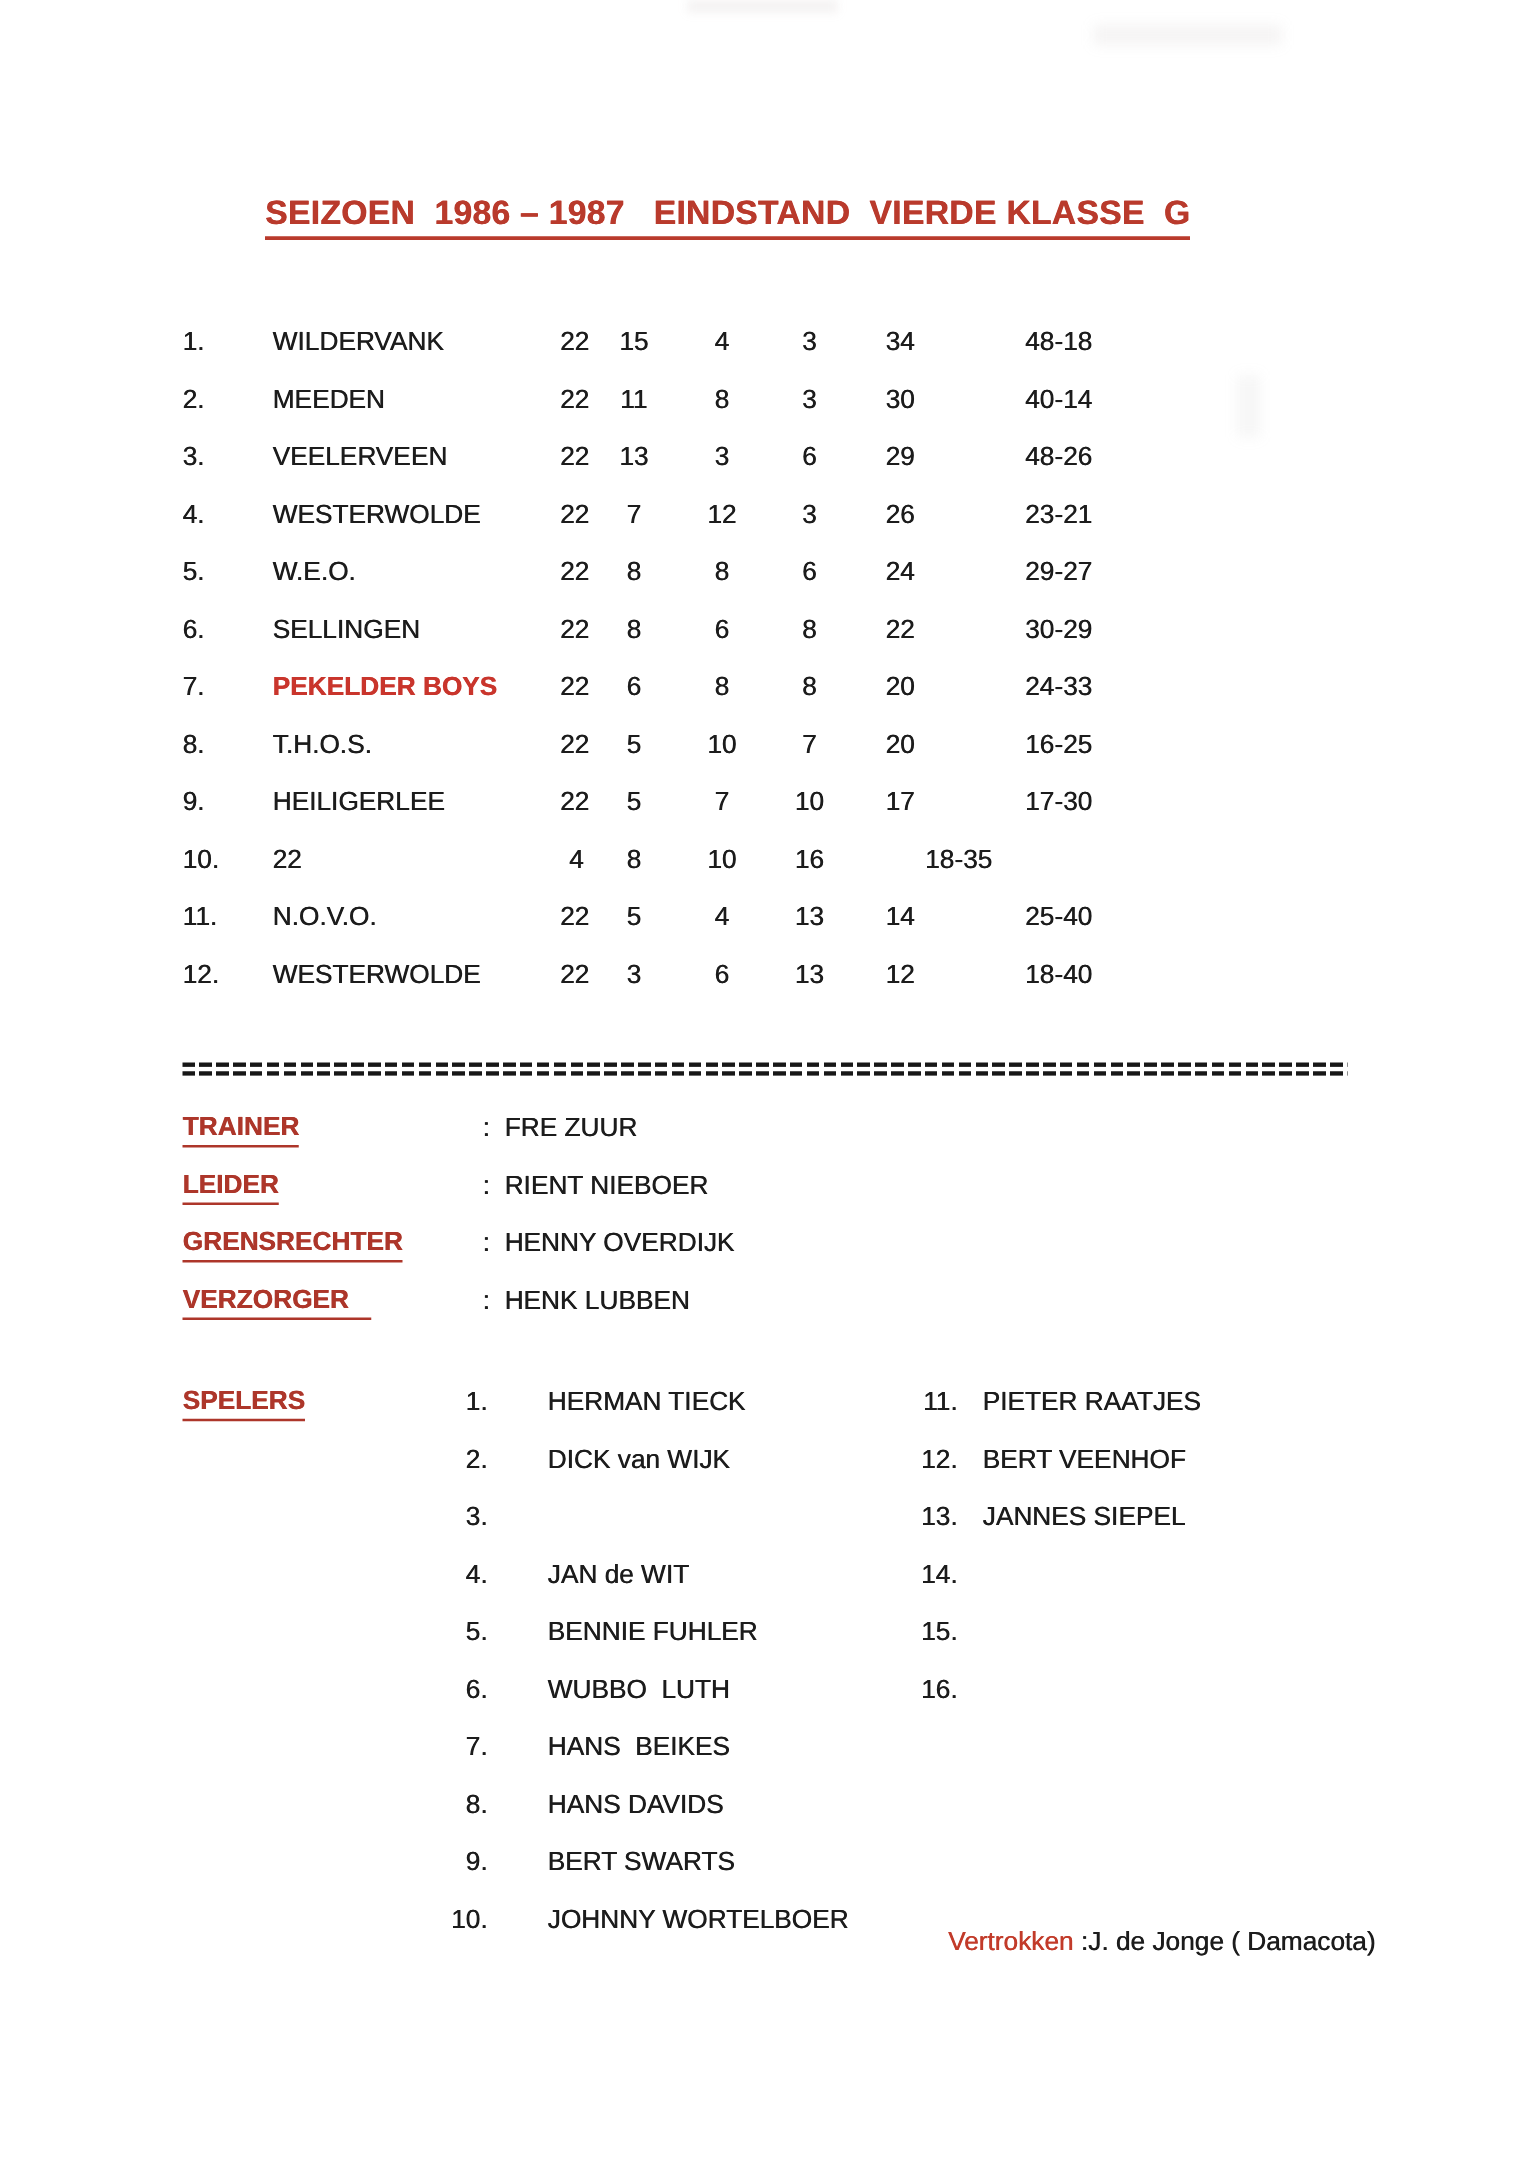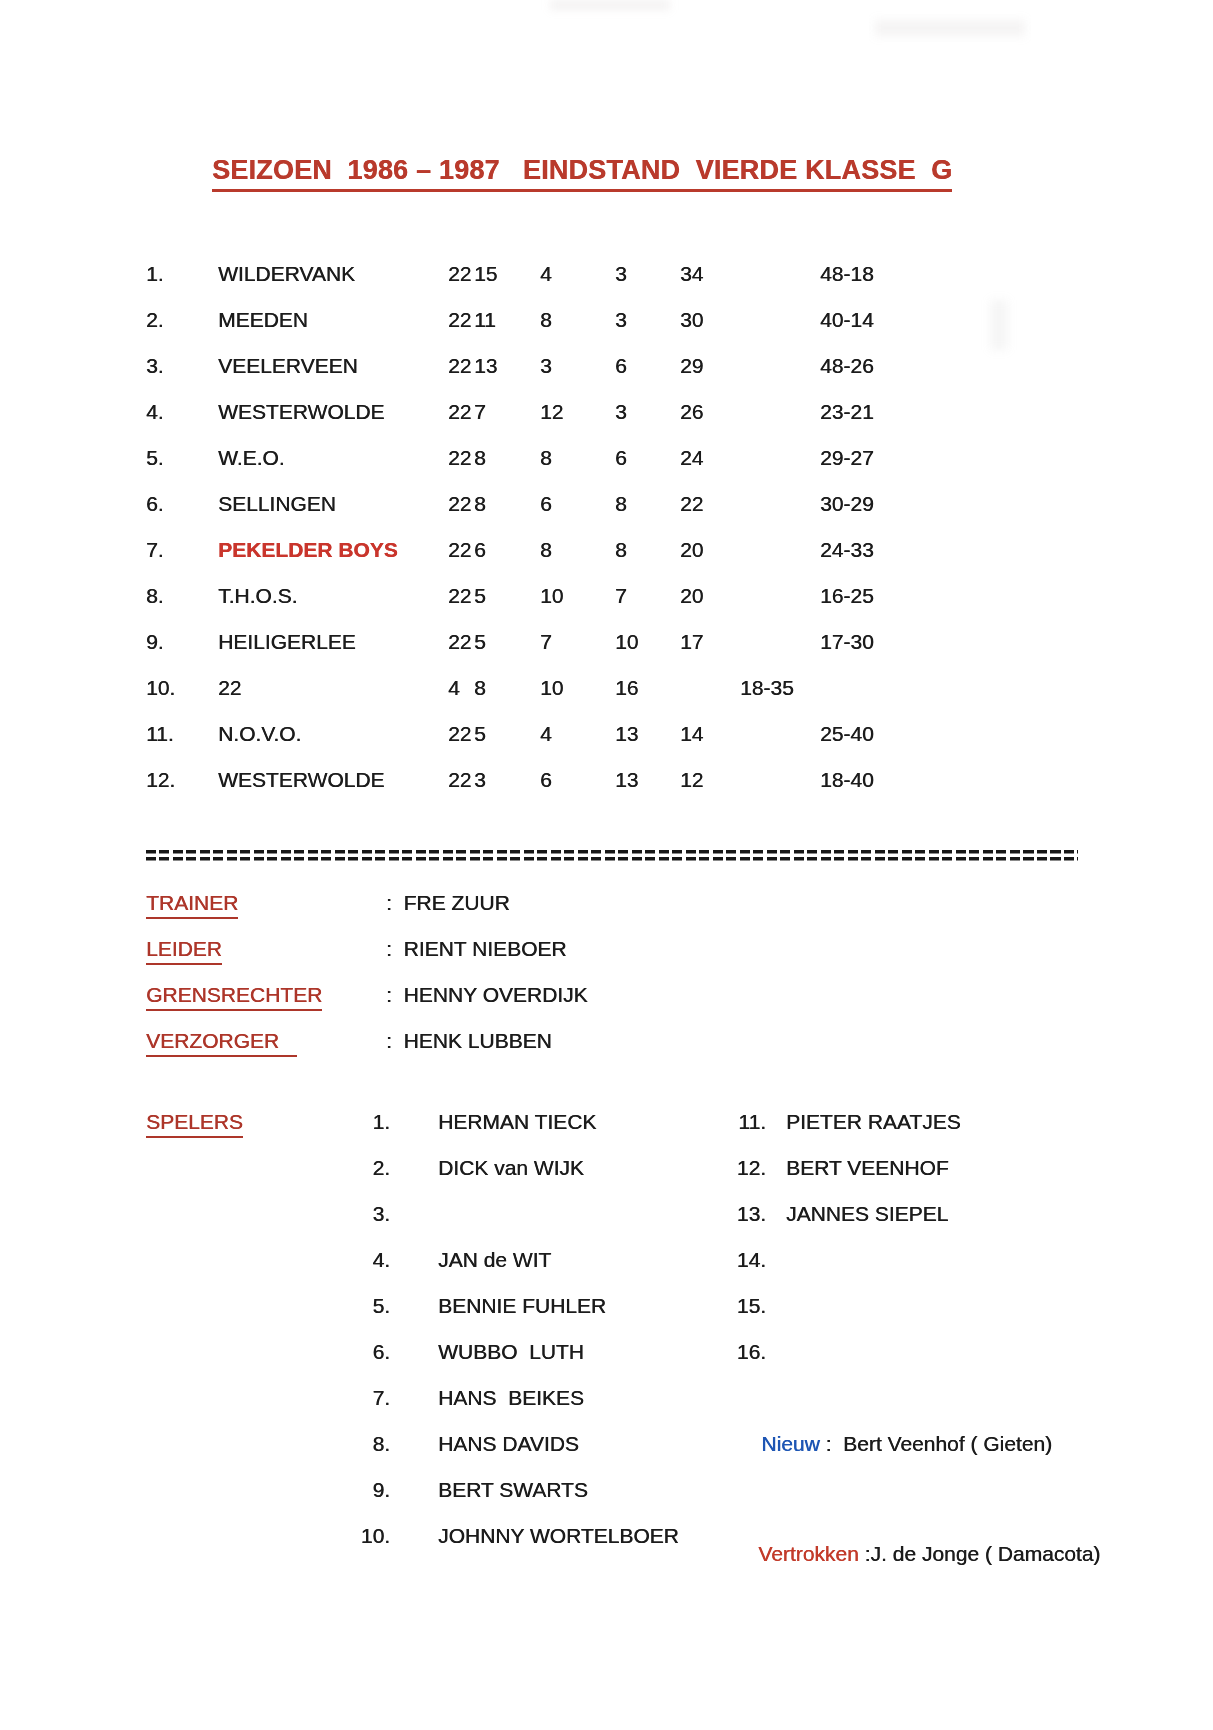--- a/index.html
+++ b/index.html
@@ -23,38 +23,38 @@
     position:absolute; left:212px; top:155px; display:inline-block;
     font-size:27px; font-weight:700; letter-spacing:.2px; white-space:pre;
     color:var(--red-title); border-bottom:3px solid var(--red-title);
     padding-bottom:3px; line-height:1.15;
   }
 
   .standings{position:absolute; left:146px; top:251px;}
   .srow{display:grid; grid-template-columns:72px 230px 26px 66px 75px 65px 80px 120px;
         height:46px; line-height:46px;}
   .srow .c{white-space:pre;}
-  .srow .num{text-align:left;}
+  .srow .num{text-align:center;}
   .srow .goals{padding-left:60px;}
   .team-red{color:var(--red-team); font-weight:700;}
 
   .separator{
     position:absolute; left:146px; top:849px; width:932px; height:12px;
     background-image:
       repeating-linear-gradient(90deg, #171717 0 10px, transparent 10px 13.5px),
       repeating-linear-gradient(90deg, #171717 0 10px, transparent 10px 13.5px);
     background-size:100% 3.5px,100% 3.5px;
     background-position:0 1px,0 8px; background-repeat:no-repeat;
   }
 
   .staff{position:absolute; left:146px; top:880px;}
   .staffrow{display:flex; height:46px; line-height:46px;}
   .label-cell{width:240px;}
   .redlabel{
-    display:inline-block; color:var(--red-label); font-weight:400; white-space:pre;
+    display:inline-block; color:var(--red-label); font-weight:700; white-space:pre;
     border-bottom:2.5px solid var(--red-label); padding-bottom:1px; line-height:1.2;
     vertical-align:middle;
   }
   .sep,.pre{white-space:pre;}
 
   .spelers-wrap{position:absolute; left:146px; top:1099px; height:46px; line-height:46px;}
 
   .plist{position:absolute;}
   .plist.left{left:356px; top:1099px;}
   .plist.right{left:732px; top:1099px;}
@@ -324,20 +324,17 @@
         <span class="pnum">15.</span>
         <span class="pname"></span>
       </div>
 
       <div class="prow">
         <span class="pnum">16.</span>
         <span class="pname"></span>
       </div>
     </div>
 
-  <div class="note nieuw">
-    <span class="blue pre">Nieuw</span><span class="pre"> :  </span><span class="pre">Bert Veenhof ( Gieten)</span>
-  </div>
 
   <div class="note vertrokken">
     <span class="rednote pre">Vertrokken</span><span class="pre"> :</span><span class="pre">J. de Jonge ( Damacota)</span>
   </div>
 </div>
 
 </body></html>

